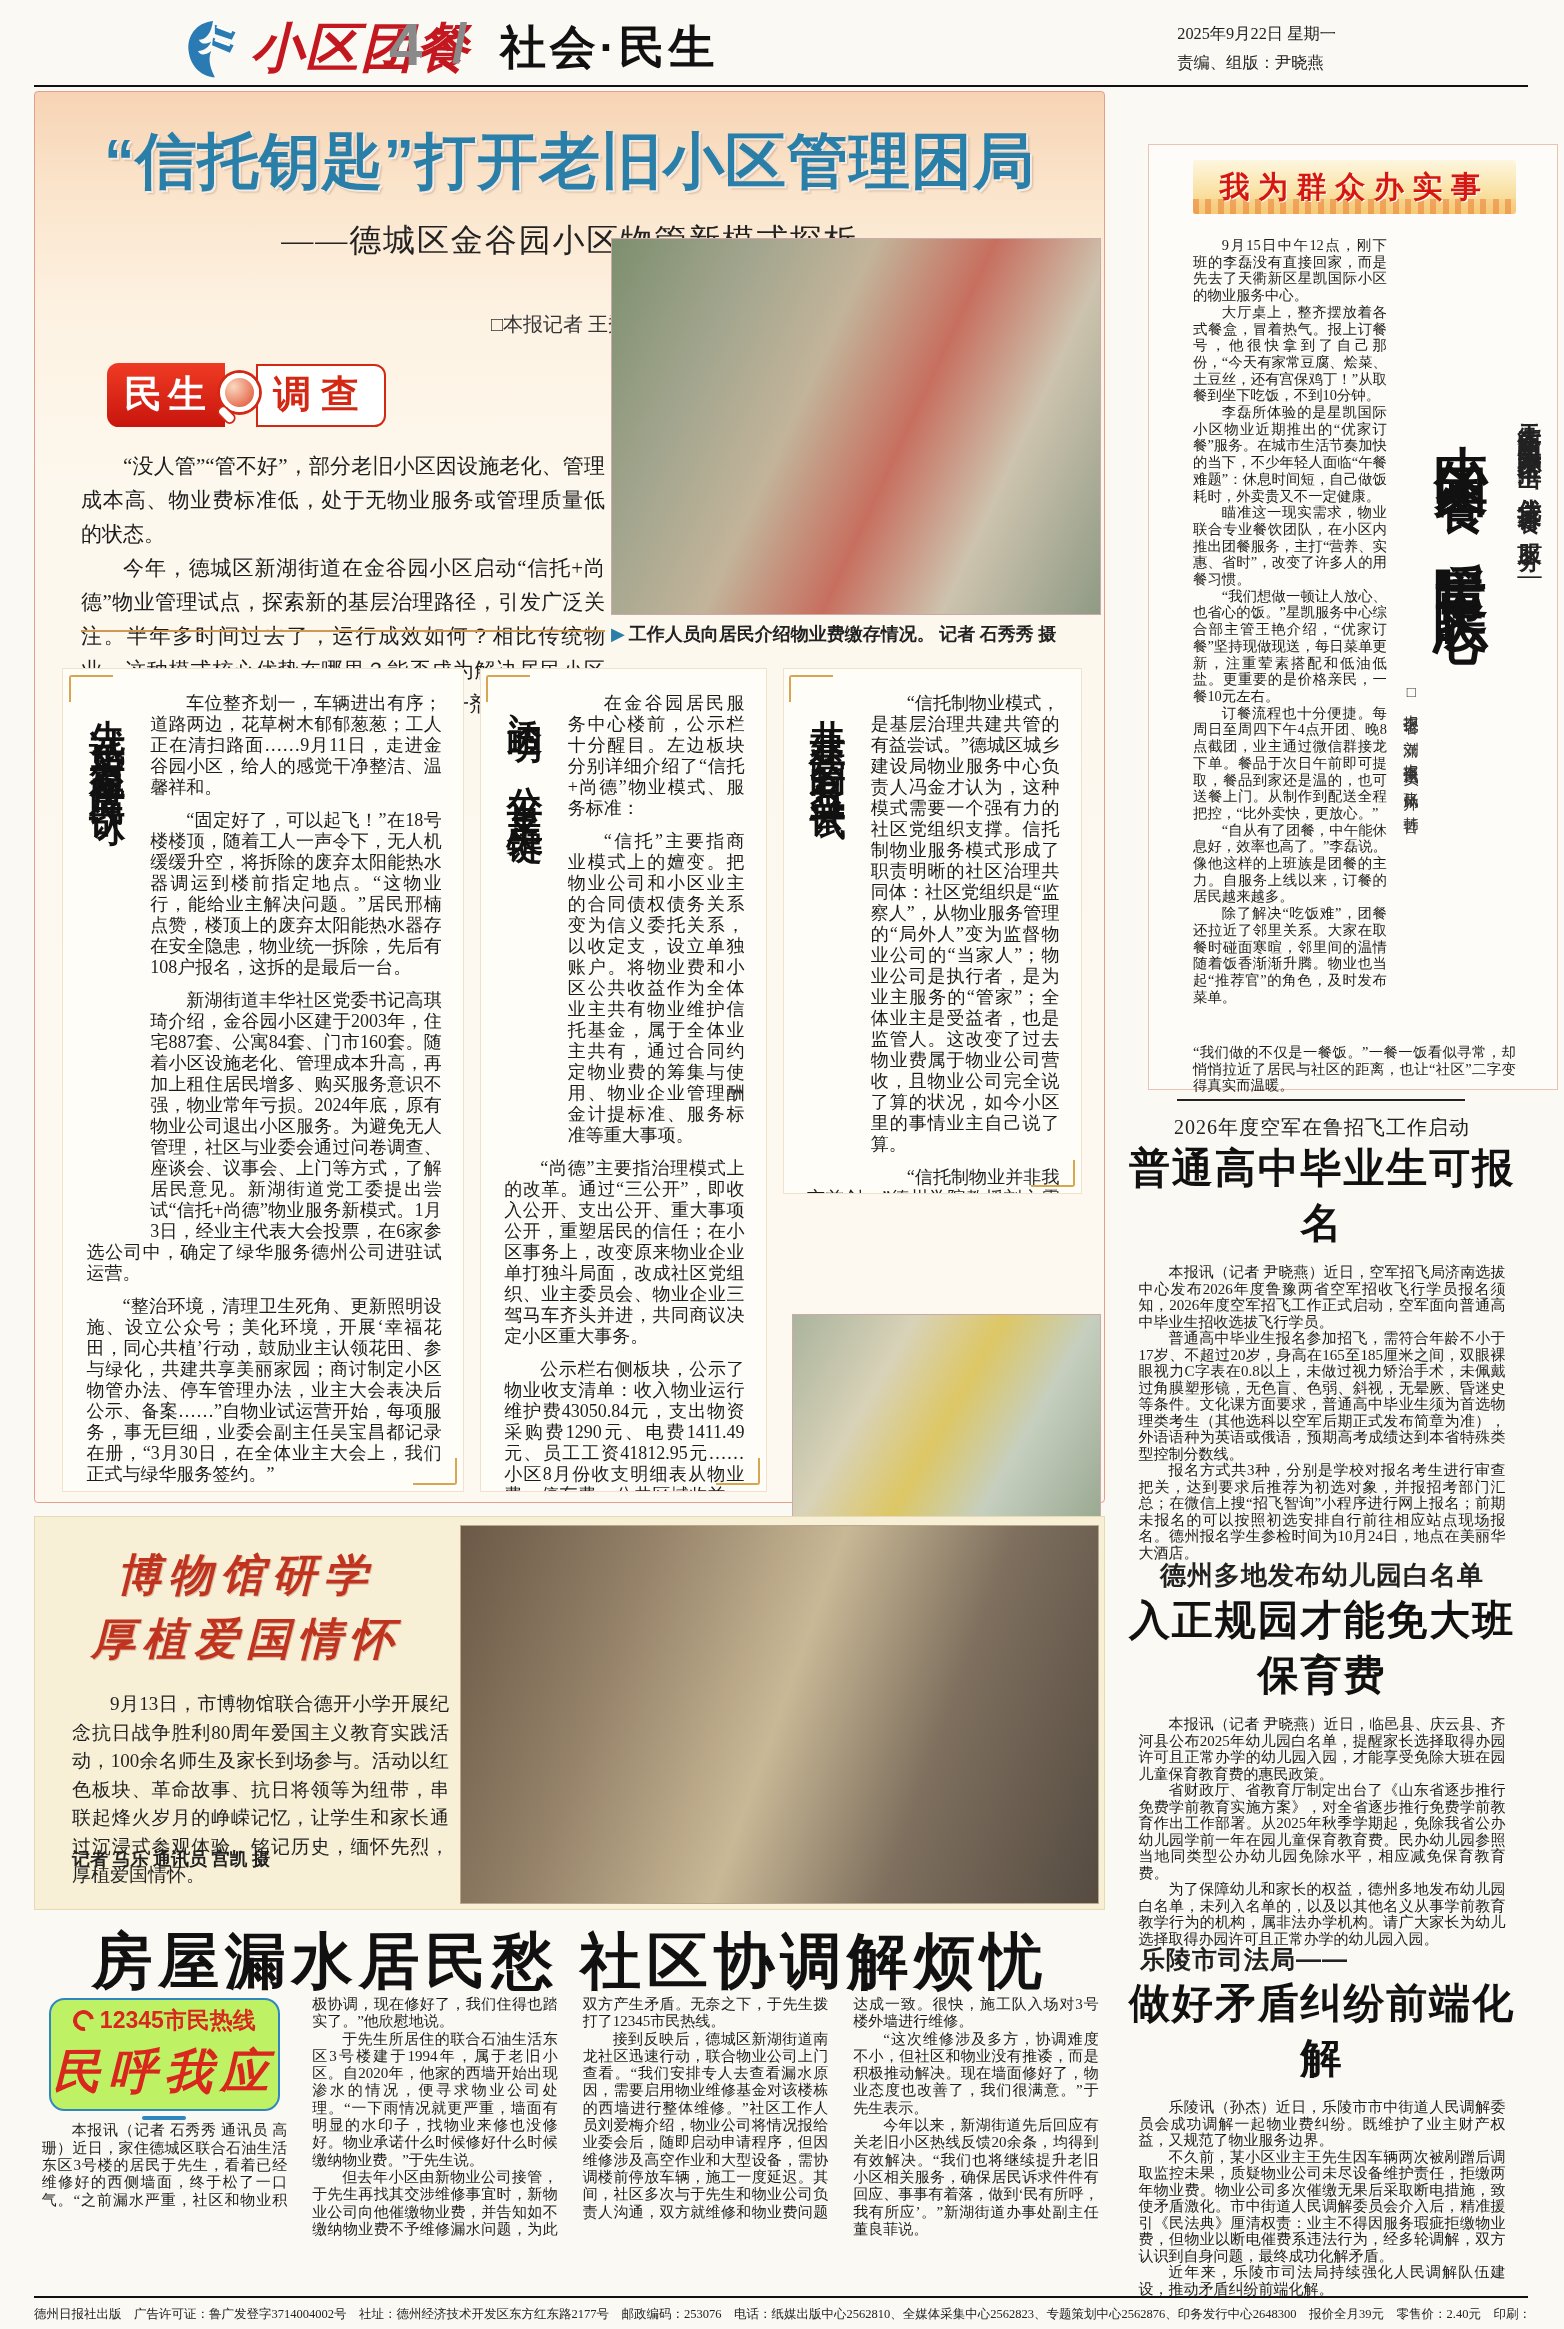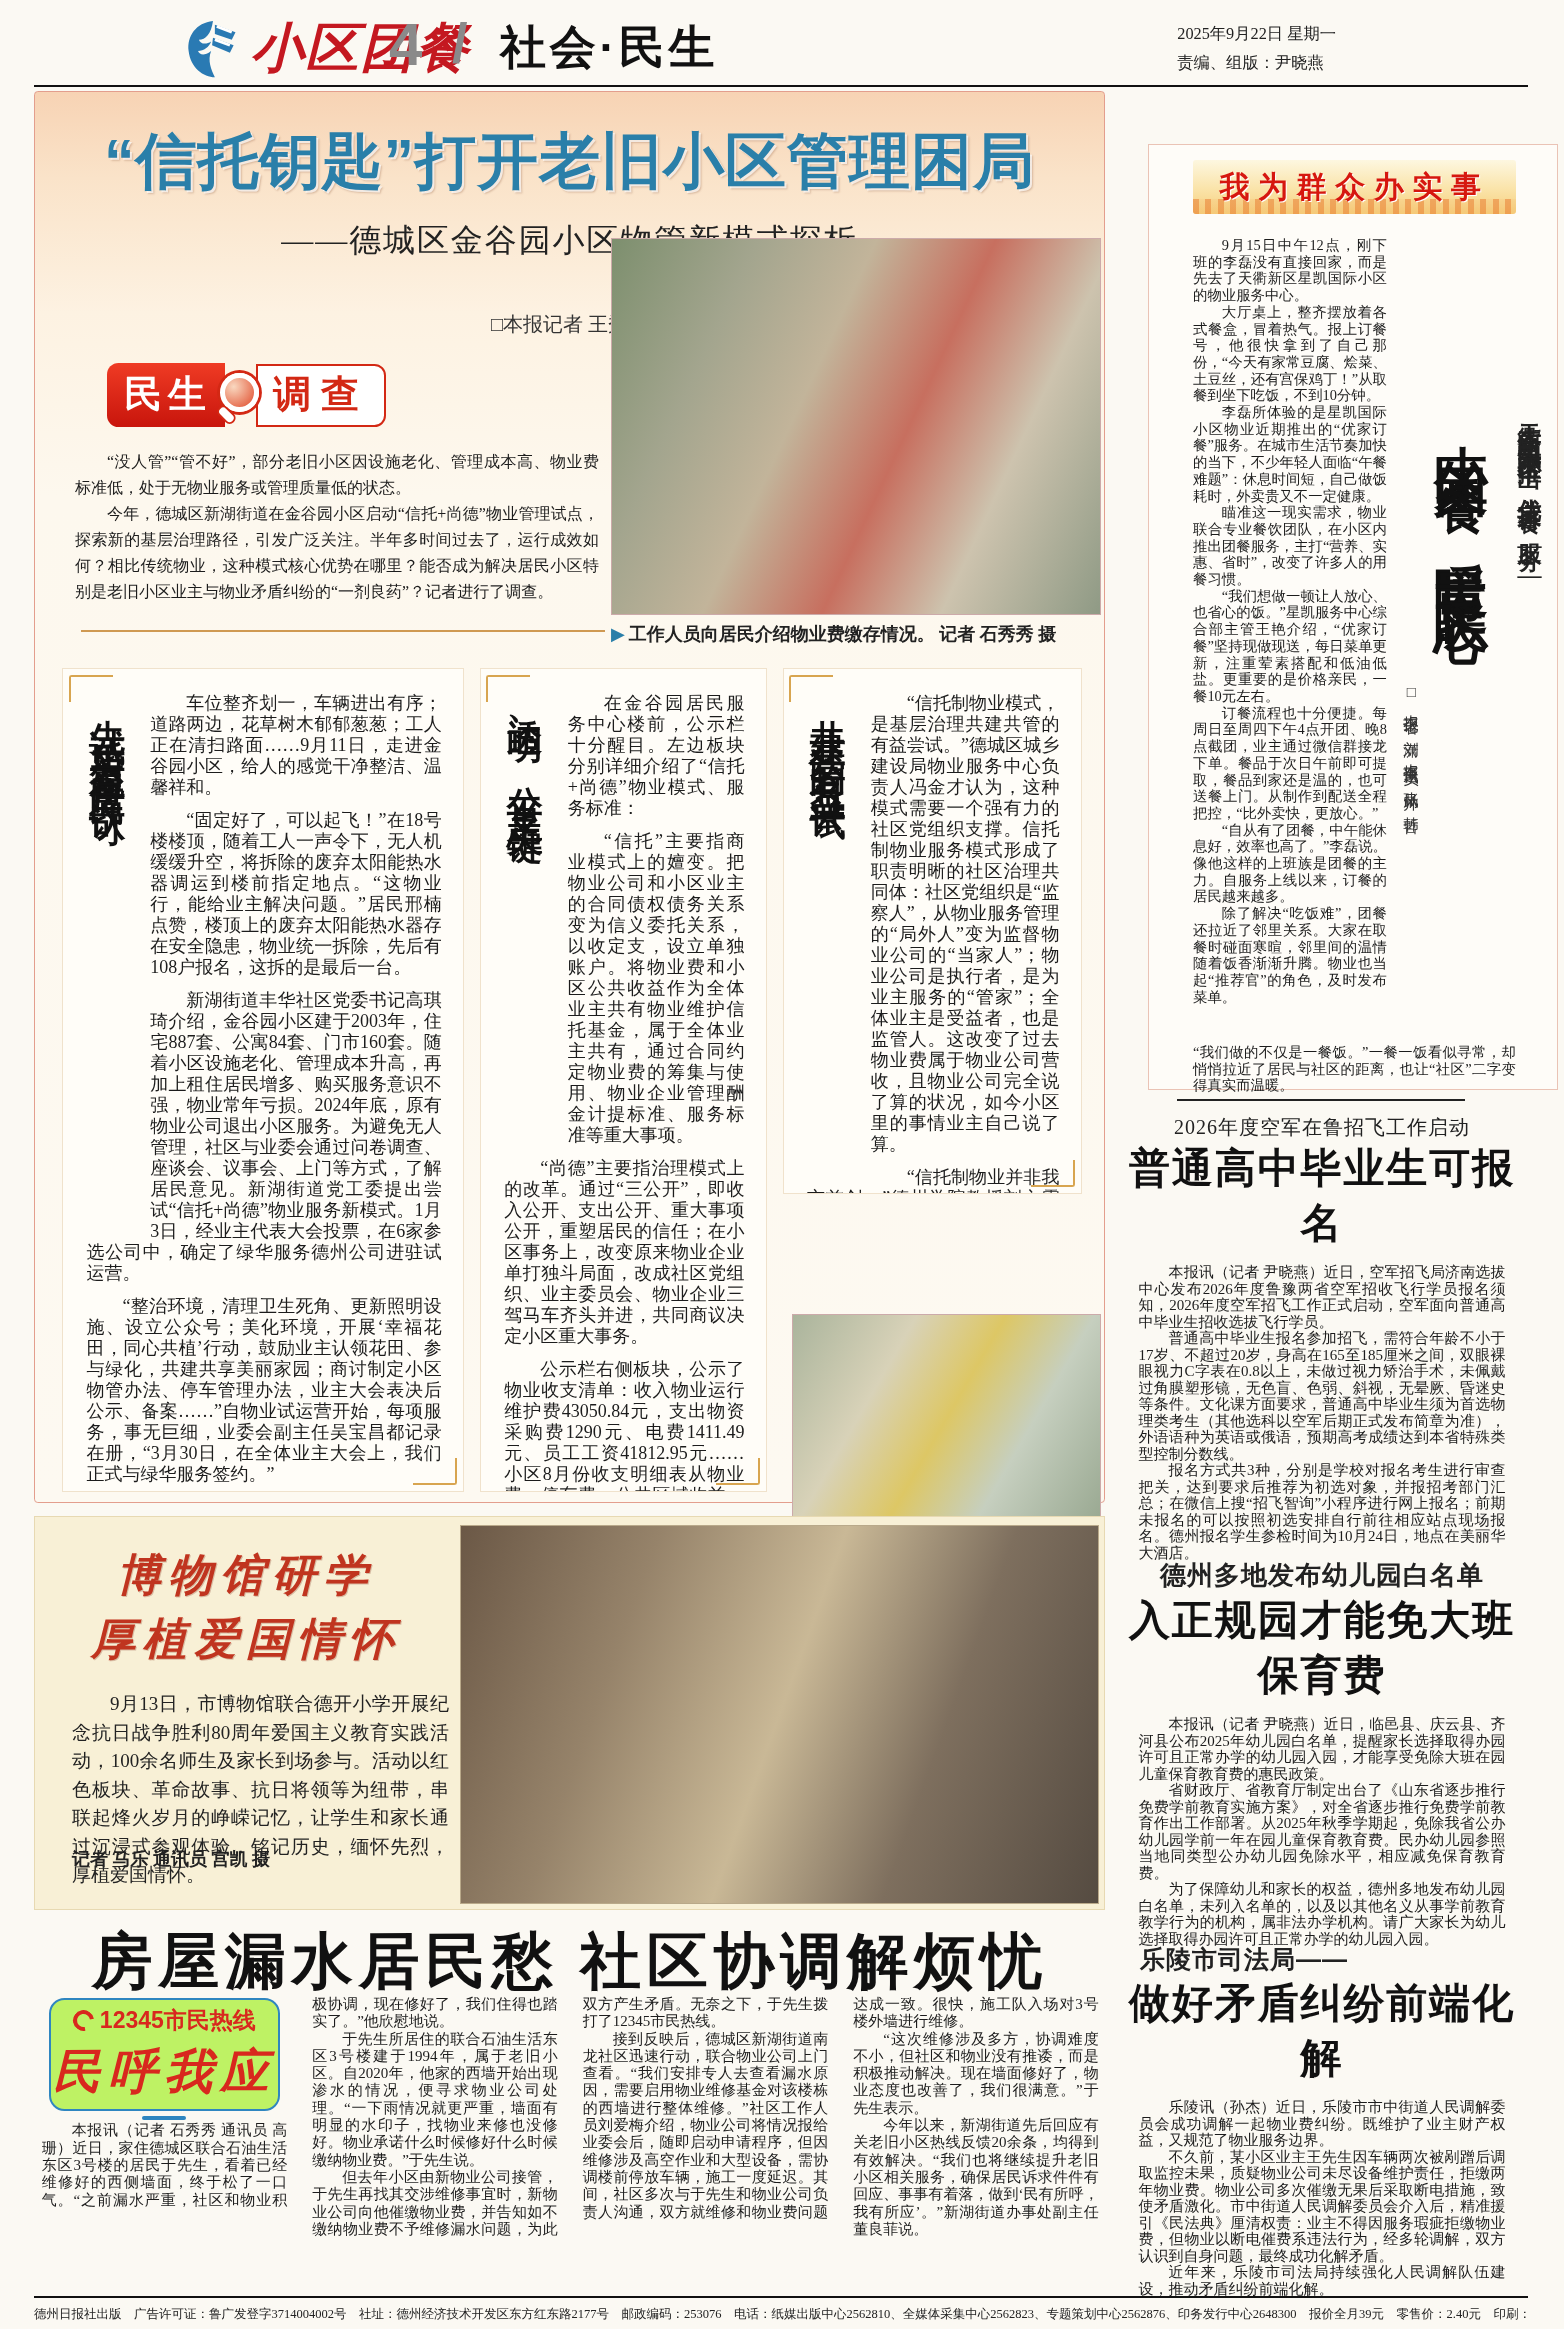--- a/index.html
+++ b/index.html
@@ -37,21 +37,21 @@
         font-size:38px;padding:5.8px 13.4px 7.7px 17.3px;border-radius:11.5px 0 0 11.5px;letter-spacing:5.8px;
         font-family:"Liberation Sans",sans-serif;}
   .mag{position:relative;width:44px;height:44px;margin:0 -3.8px 0 -9.6px;z-index:2;}
   .mag .lens{position:absolute;left:3.8px;top:0;width:29px;height:29px;border:5.8px solid #fff;
         border-radius:50%;background:radial-gradient(circle at 30% 30%,#f9d8c0,#e04a2a);box-shadow:0 0 0 2.9px #d32814;}
   .mag .handle{position:absolute;left:1.9px;bottom:-1.9px;width:17.3px;height:7.7px;background:#fff;
         border-radius:3.8px;transform:rotate(45deg);box-shadow:0 0 0 1.9px #d32814;}
   .ms-badge-right{background:#fff;border:2.9px solid #d32814;color:#d32814;font-weight:bold;font-size:38px;
         padding:2.9px 15.4px 4.8px 15.4px;border-radius:0 11.5px 11.5px 0;letter-spacing:9.6px;
         font-family:"Liberation Sans",sans-serif;}
-  .feature-intro{position:absolute;left:40px;top:357px;width:524px;font-size:16px;line-height:1.62;}
+  .feature-intro{position:absolute;left:46px;top:357px;width:524px;font-size:21px;line-height:1.62;}
   .feature-intro p{margin:0;text-indent:2em;text-align:justify;}
   .intro-rule{position:absolute;left:46px;top:538px;width:524px;height:1.9px;background:#cf9952;}
   .photo1{position:absolute;left:576px;top:146px;width:490px;height:377px;border:1px solid #caa;
         background:linear-gradient(115deg,#7d8f6e 0%,#a3a58e 22%,#c2b49a 40%,#c76f5f 58%,#cdc3ae 76%,#8f9a85 100%);}
   .photo1-caption{position:absolute;left:576px;top:530px;width:492px;font-size:18px;font-weight:bold;color:#222;}
   .photo1-caption .arrow{color:#2a7fa9;margin-right:3.8px;}
   .sections{position:absolute;left:27px;top:576px;width:1020px;display:flex;gap:15.4px;}
   .fsection{position:relative;background:#fffdf8;border:1px solid #f0e2cc;padding:11.5px 9.6px 9.6px 11.5px;
         overflow:hidden;}
   .fsection::before{content:"";position:absolute;left:5.8px;top:5.8px;width:42px;height:25px;

